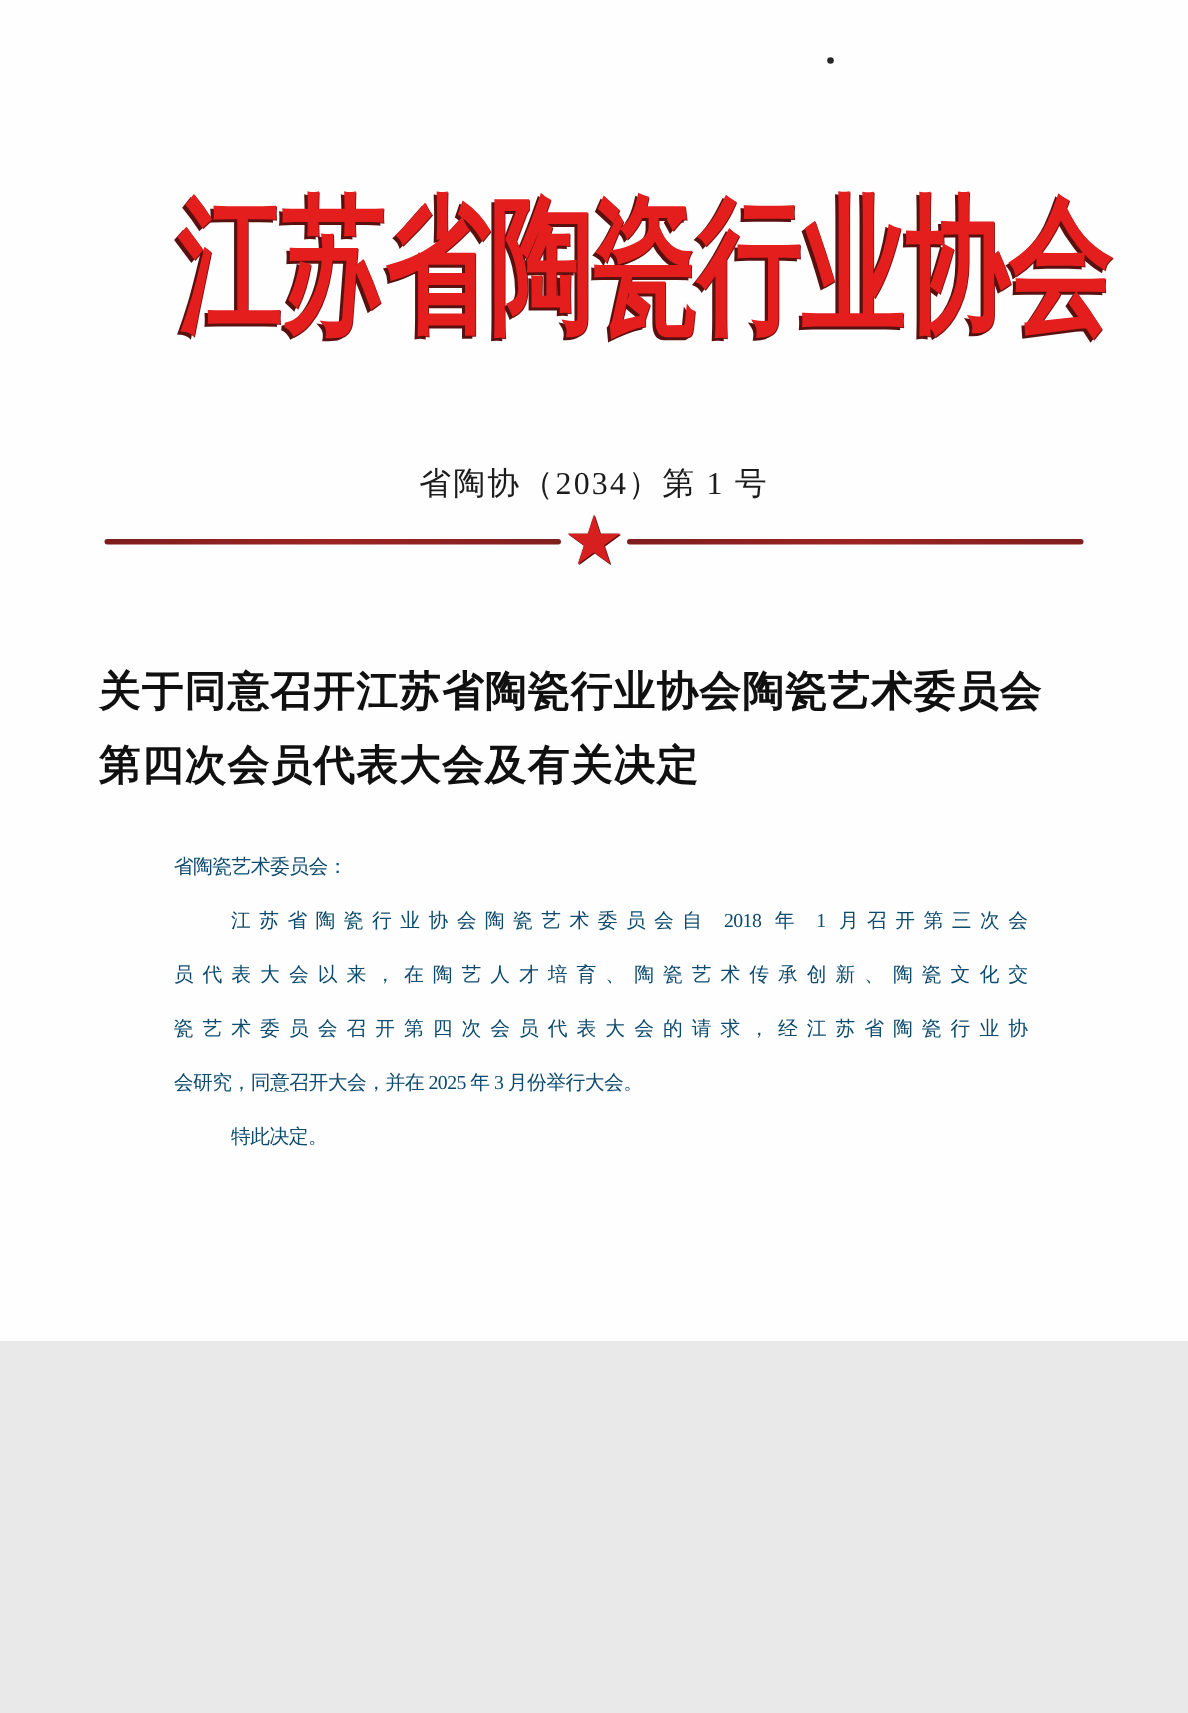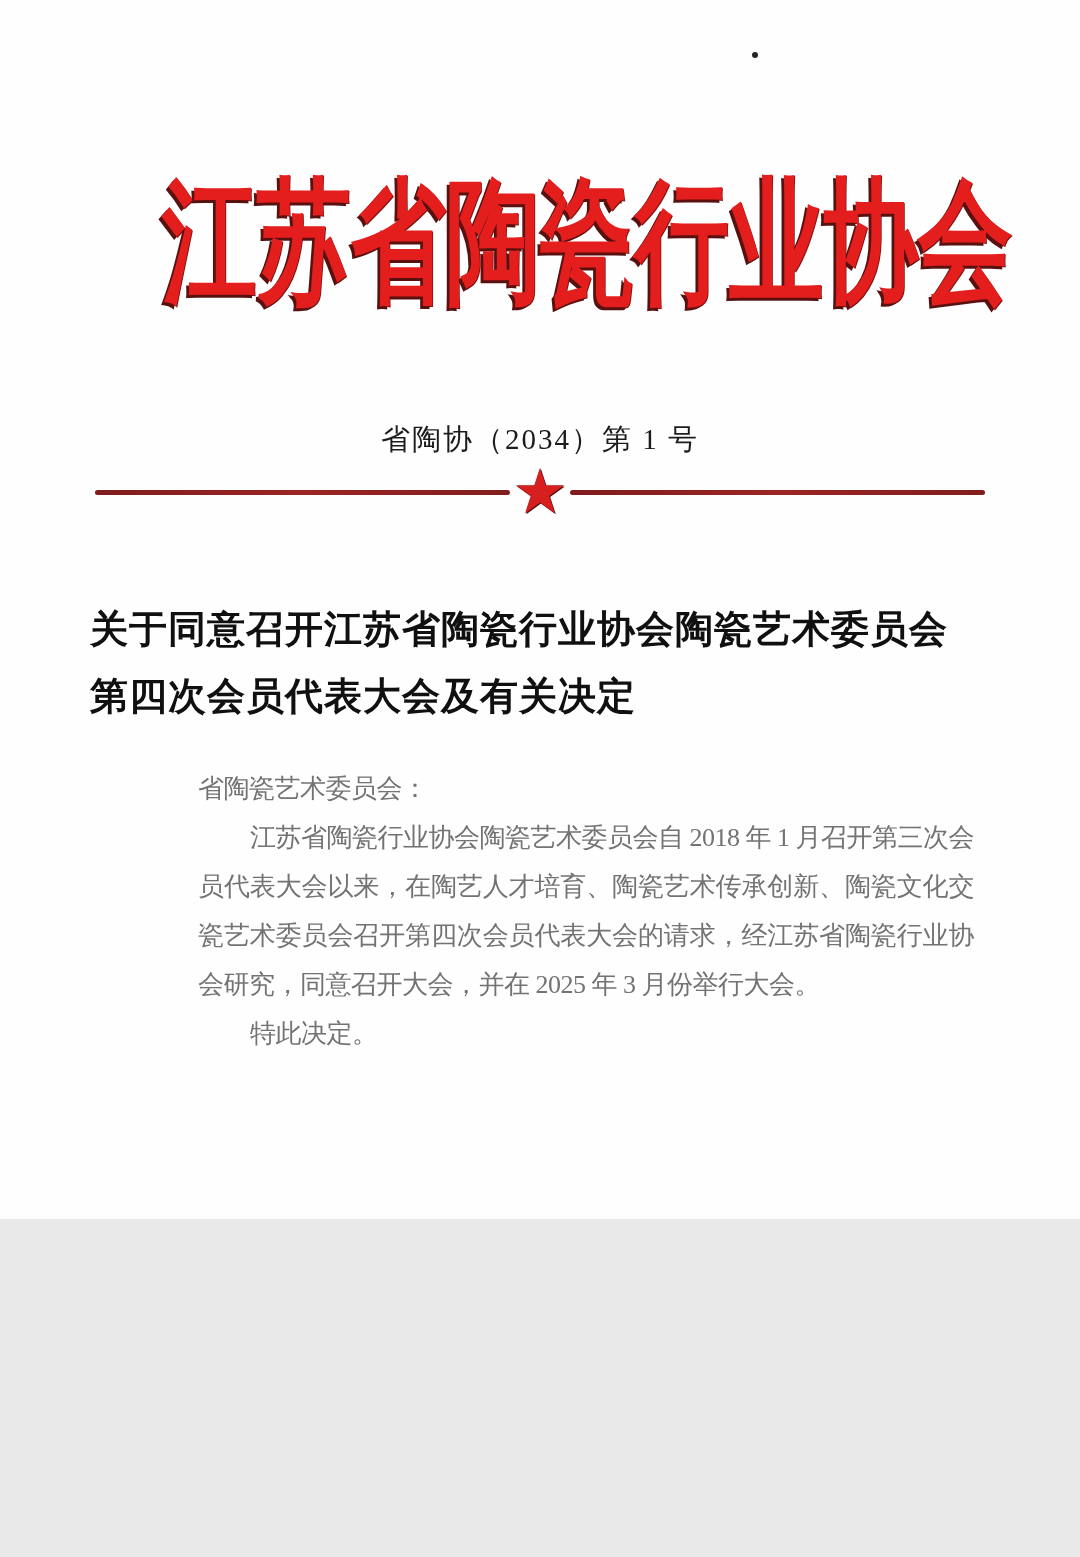--- a/index.html
+++ b/index.html
@@ -47,21 +47,21 @@
     margin:0 2px;
     text-shadow:0 0 1px #3d0a0a,1px 1px 0 #5b0e0e;
   }
   .doc-title{
     position:absolute;top:596px;left:90px;width:900px;
     text-align:left;font-weight:bold;color:#101010;
     font-size:38px;line-height:67px;letter-spacing:1px;
   }
   .body-block{
     position:absolute;top:764px;left:158px;width:776px;
-    font-size:26px;letter-spacing:-0.5px;line-height:49px;color:#737373;margin-left:40px;
+    font-size:18px;letter-spacing:-0.5px;line-height:49px;color:#0c4a6e;
   }
   .bodyline{white-space:normal;}
   .just{text-align:justify;text-align-last:justify;}
   .ind{text-indent:52px;}
   .sign-date{
     position:absolute;left:642px;top:1368px;z-index:3;
     font-size:24px;letter-spacing:1px;color:#15803d;white-space:nowrap;
   }
   .seal{
     position:absolute;left:668px;top:1264px;width:224px;height:224px;z-index:2;

